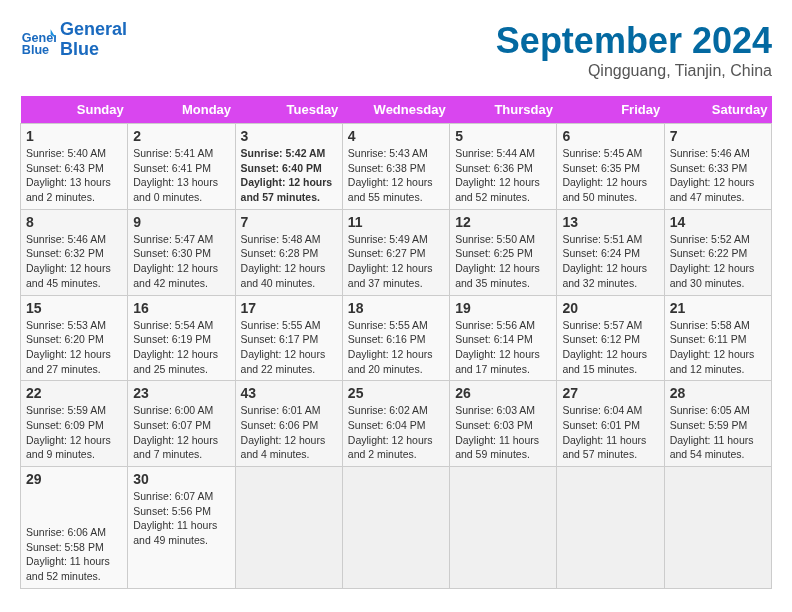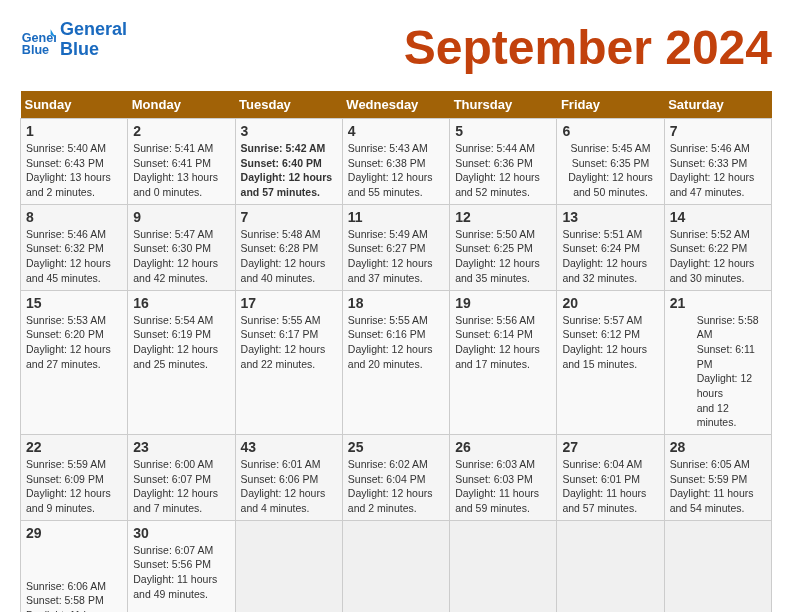--- a/index.html
+++ b/index.html
@@ -22,39 +22,39 @@
       gap: 4px;
     }
     .logo-icon {
       width: 36px;
       height: 36px;
     }
     .title-block {
       text-align: right;
     }
     .month-title {
-      font-size: 48px;
+      font-size: 36px;
       font-weight: bold;
-      color: #c2410c;
+      color: #0369a1;
       text-align: right;
     }
     .subtitle {
       font-size: 16px;
       color: #555;
     }
     table {
       width: 100%;
       border-collapse: collapse;
       font-size: 11px;
     }
     thead tr th {
-      background: #a16207;
+      background: #d946ef;
       color: #fff;
       padding: 6px 4px;
-      text-align: left;
+      text-align: right;
       font-size: 13px;
       font-weight: bold;
     }
     tbody tr td {
       border: 1px solid #ccc;
       vertical-align: top;
       padding: 4px 5px;
       min-height: 80px;
       width: 107px;
       color: #333;
@@ -93,20 +93,21 @@
       <text x="2" y="36" font-size="14" font-weight="bold" fill="#1a6abf">Blue</text>
       <polygon points="34,8 40,18 34,14" fill="#1a90e0"></polygon>
     </svg>
     <div>
       <div style="font-size:18px;font-weight:bold;color:#1a6abf;line-height:1.1">General</div>
       <div style="font-size:18px;font-weight:bold;color:#1a6abf;line-height:1.1">Blue</div>
     </div>
   </div>
   <div class="title-block">
     <div class="month-title">September 2024</div>
+    <div class="subtitle">Qingguang, Tianjin, China</div>
   </div>
 </div>
 
 <table>
   <thead>
     <tr id="thead-row">
         <th>Sunday</th>
         <th>Monday</th>
         <th>Tuesday</th>
         <th>Wednesday</th>
@@ -147,21 +148,21 @@
         </td>
         <td>
           <span class="day-num">5</span>
           <div class="day-info" style="white-space: pre-line;">Sunrise: 5:44 AM
 Sunset: 6:36 PM
 Daylight: 12 hours
 and 52 minutes.</div>
         </td>
         <td>
           <span class="day-num">6</span>
-          <div class="day-info" style="white-space: pre-line; text-align: center;">Sunrise: 5:45 AM
+          <div class="day-info" style="white-space: pre-line;">Sunrise: 5:45 AM
 Sunset: 6:35 PM
 Daylight: 12 hours
 and 50 minutes.</div>
         </td>
         <td>
           <span class="day-num">7</span>
           <div class="day-info" style="white-space: pre-line;">Sunrise: 5:46 AM
 Sunset: 6:33 PM
 Daylight: 12 hours
 and 47 minutes.</div>
@@ -256,21 +257,21 @@
         </td>
         <td>
           <span class="day-num">20</span>
           <div class="day-info" style="white-space: pre-line;">Sunrise: 5:57 AM
 Sunset: 6:12 PM
 Daylight: 12 hours
 and 15 minutes.</div>
         </td>
         <td>
           <span class="day-num">21</span>
-          <div class="day-info" style="white-space: pre-line; margin-left: 27px;">Sunrise: 5:58 AM
+          <div class="day-info" style="white-space: pre-line;">Sunrise: 5:58 AM
 Sunset: 6:11 PM
 Daylight: 12 hours
 and 12 minutes.</div>
         </td>
       </tr>
       <tr class="row-even">
         <td>
           <span class="day-num">22</span>
           <div class="day-info" style="white-space: pre-line;">Sunrise: 5:59 AM
 Sunset: 6:09 PM

